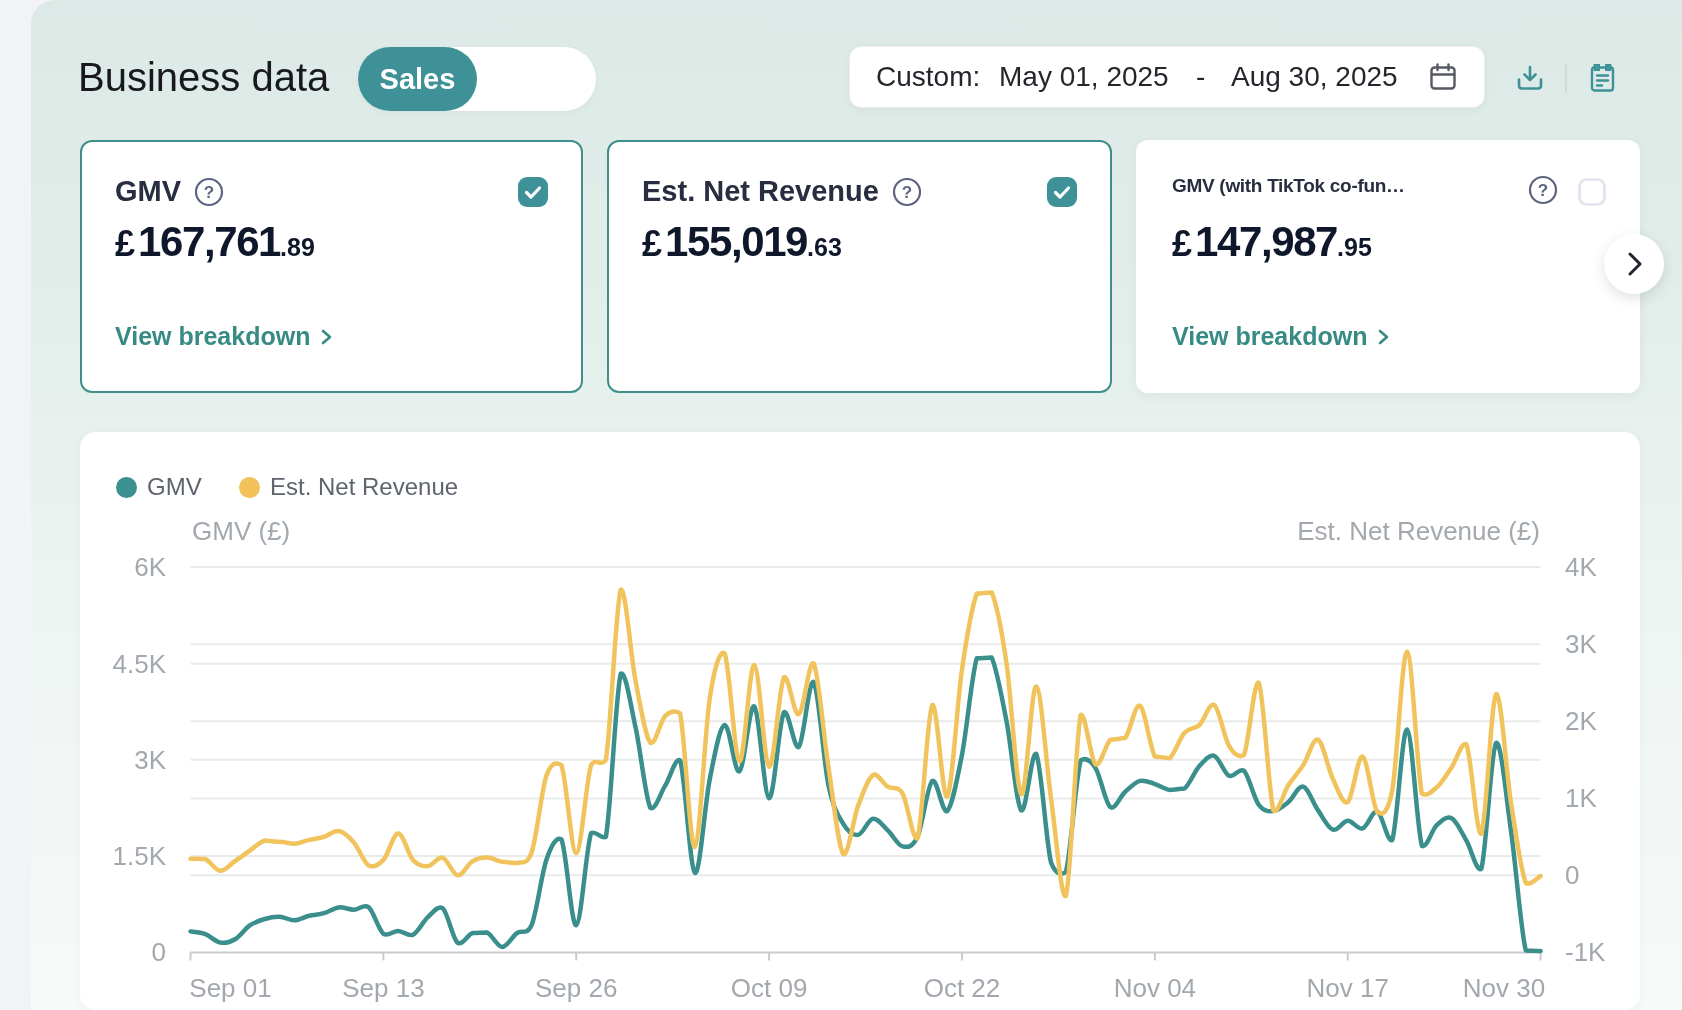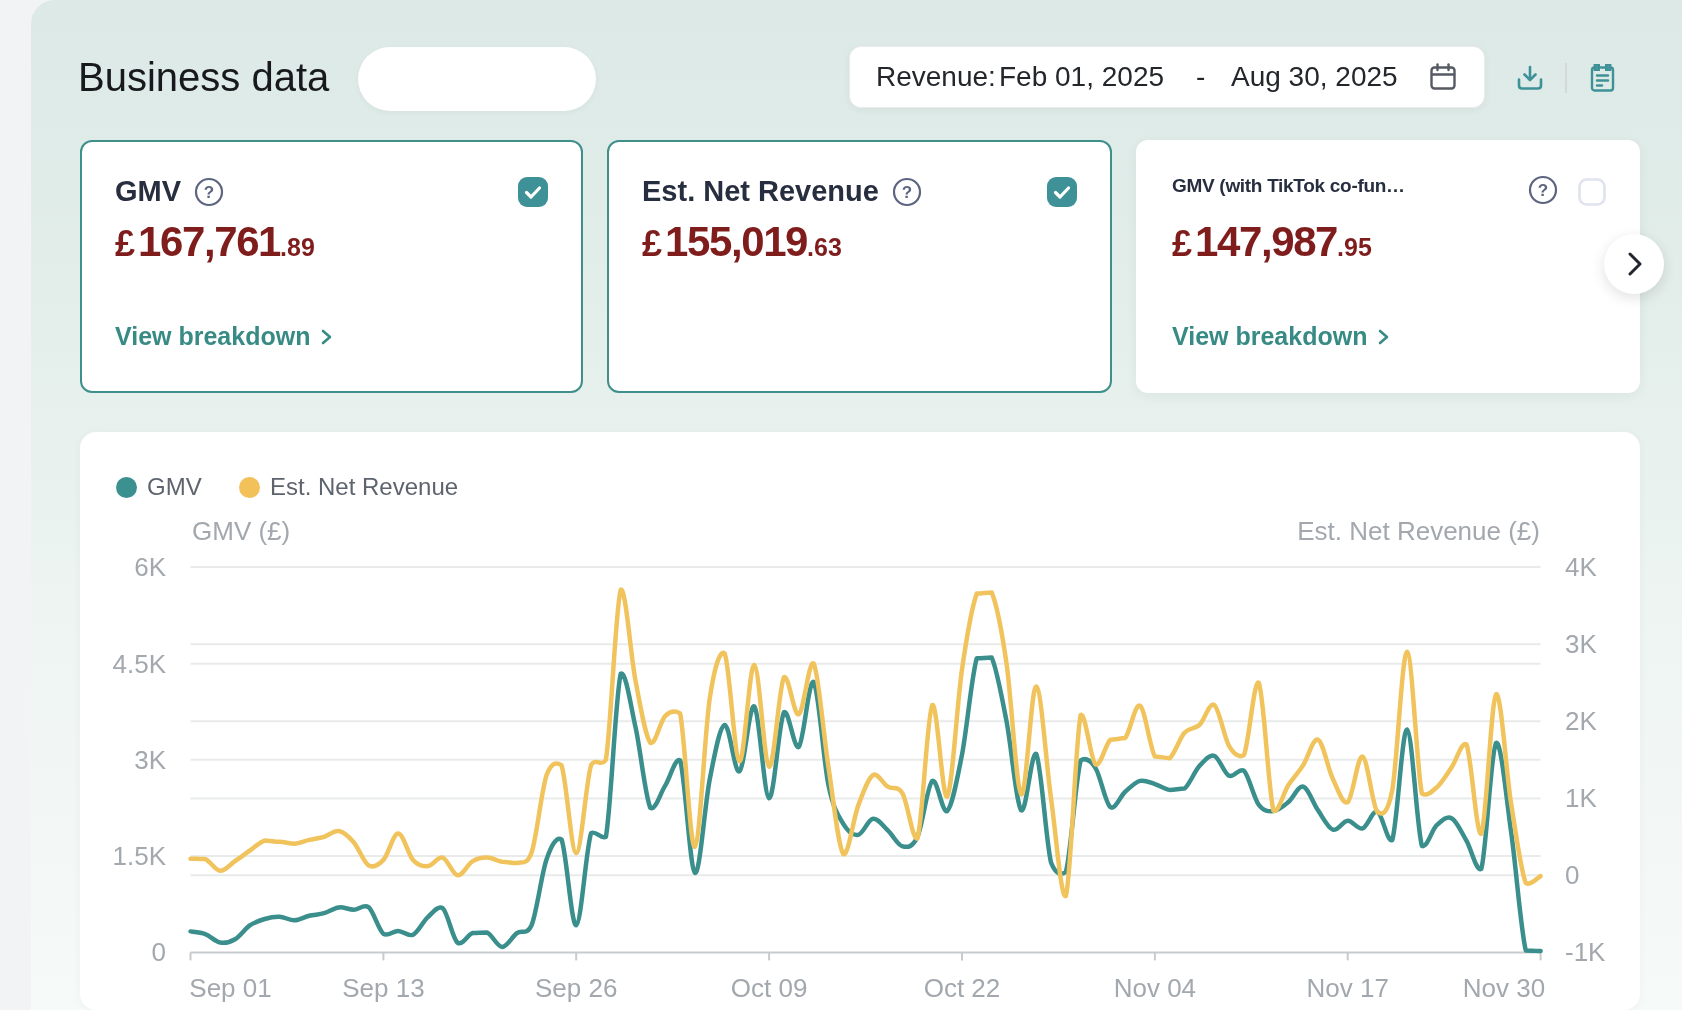--- a/index.html
+++ b/index.html
@@ -9,39 +9,40 @@
 .tsel{position:absolute;left:0;top:0;width:119px;height:64px;background:#3e9196;border-radius:32px;
  color:#fff;font-size:29px;font-weight:700;display:flex;align-items:center;justify-content:center}
 .tun{position:absolute;left:119px;top:0;width:119px;height:64px;color:#3a8e89;font-size:29px;font-weight:700;display:flex;align-items:center;justify-content:center}
 .datebox{position:absolute;left:849px;top:46px;width:636px;height:62px;background:#fff;border-radius:12px;border:1px solid #ececec;box-shadow:0 2px 8px rgba(0,0,0,.05)}
 .dtxt{position:absolute;top:47px;height:60px;display:flex;align-items:center;font-size:28px;color:#23262b}
 .icon{position:absolute}
 .card{position:absolute;top:140px;height:253px;background:#fff;border-radius:12px}
 .cardb{border:2px solid #3f8f8a}
 .card3{box-shadow:0 3px 12px rgba(40,60,60,.06)}
 .ct{position:absolute;top:175px;font-size:29px;font-weight:700;color:#272e3f;display:flex;align-items:center;gap:13px}
-.val{position:absolute;top:218px;color:#7f1d1d}
+.val{position:absolute;top:218px;color:#0f172a}
 .cur{font-size:36px;font-weight:700;margin-right:3px}
 .num{font-size:42px;font-weight:700;letter-spacing:-1.4px}
 .dec{font-size:25px;font-weight:700}
 .vb{position:absolute;top:322px;font-size:25px;font-weight:700;color:#388b84;display:flex;align-items:center;gap:9px}
 .cardchk{position:absolute;top:176px}
 .circbtn{position:absolute;left:1604px;top:234px;width:60px;height:60px;border-radius:50%;background:#fff;box-shadow:0 4px 14px rgba(0,0,0,.12);display:flex;align-items:center;justify-content:center}
 .chart{position:absolute;left:80px;top:432px;width:1560px;height:578px;background:#fff;border-radius:16px;box-shadow:0 2px 10px rgba(40,60,60,.04)}
 .leg{position:absolute;top:41px;display:flex;align-items:center;font-size:24px;color:#5d646e}
 .dot{width:21px;height:21px;border-radius:50%;margin-right:10px}
 </style></head>
 <body>
 <div class="panel"></div>
 <div class="h1">Business data</div>
 <div class="toggle">
+    <div class="tsel">Sales</div>
   </div>
 <div class="datebox"></div>
-<div class="dtxt" style="left:876px">Revenue:</div>
-<div class="dtxt" style="left:999px">Feb 01, 2025</div>
+<div class="dtxt" style="left:876px">Custom:</div>
+<div class="dtxt" style="left:999px">May 01, 2025</div>
 <div class="dtxt" style="left:1196px">-</div>
 <div class="dtxt" style="left:1231px">Aug 30, 2025</div>
 <div class="icon" style="left:1428px;top:62px"><svg width="30" height="30" viewBox="0 0 30 30" fill="none" stroke="#565b63" stroke-width="2.4" stroke-linecap="round">
       <rect x="3.5" y="5.5" width="23" height="21" rx="3"></rect>
       <line x1="9.5" y1="2.5" x2="9.5" y2="8"></line>
       <line x1="20.5" y1="2.5" x2="20.5" y2="8"></line>
       <line x1="4" y1="12.5" x2="26" y2="12.5"></line>
     </svg></div>
 <div class="icon" style="left:1517px;top:65px"><svg width="26" height="26" viewBox="0 0 26 26" fill="none" stroke="#3e9196" stroke-width="2.6" stroke-linecap="round" stroke-linejoin="round">
       <path d="M2 14.5 V20.5 Q2 23.5 5 23.5 H21 Q24 23.5 24 20.5 V14.5"></path>

